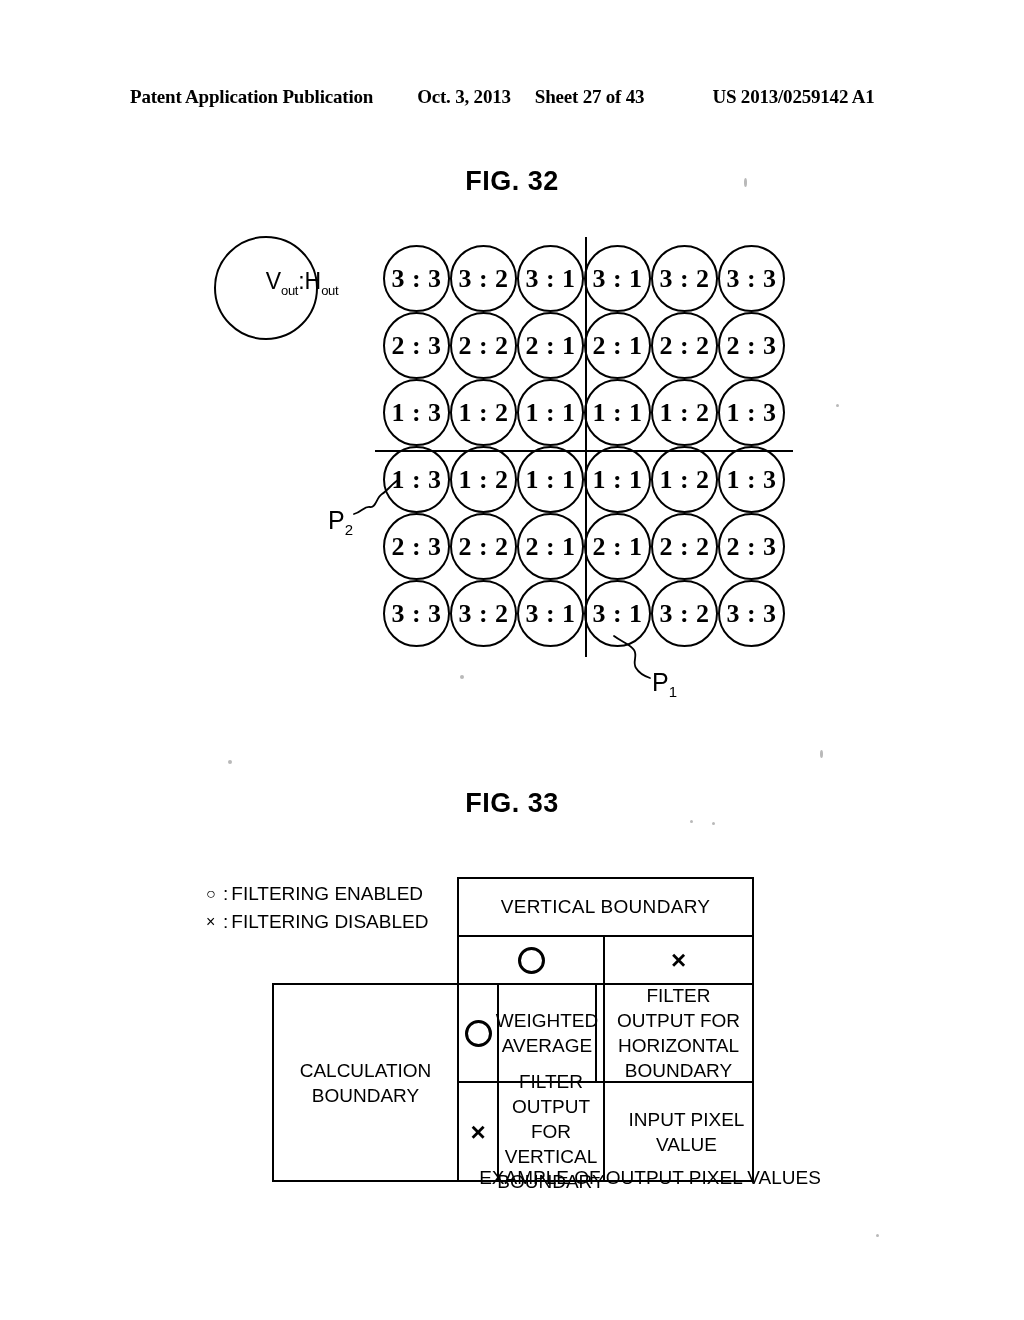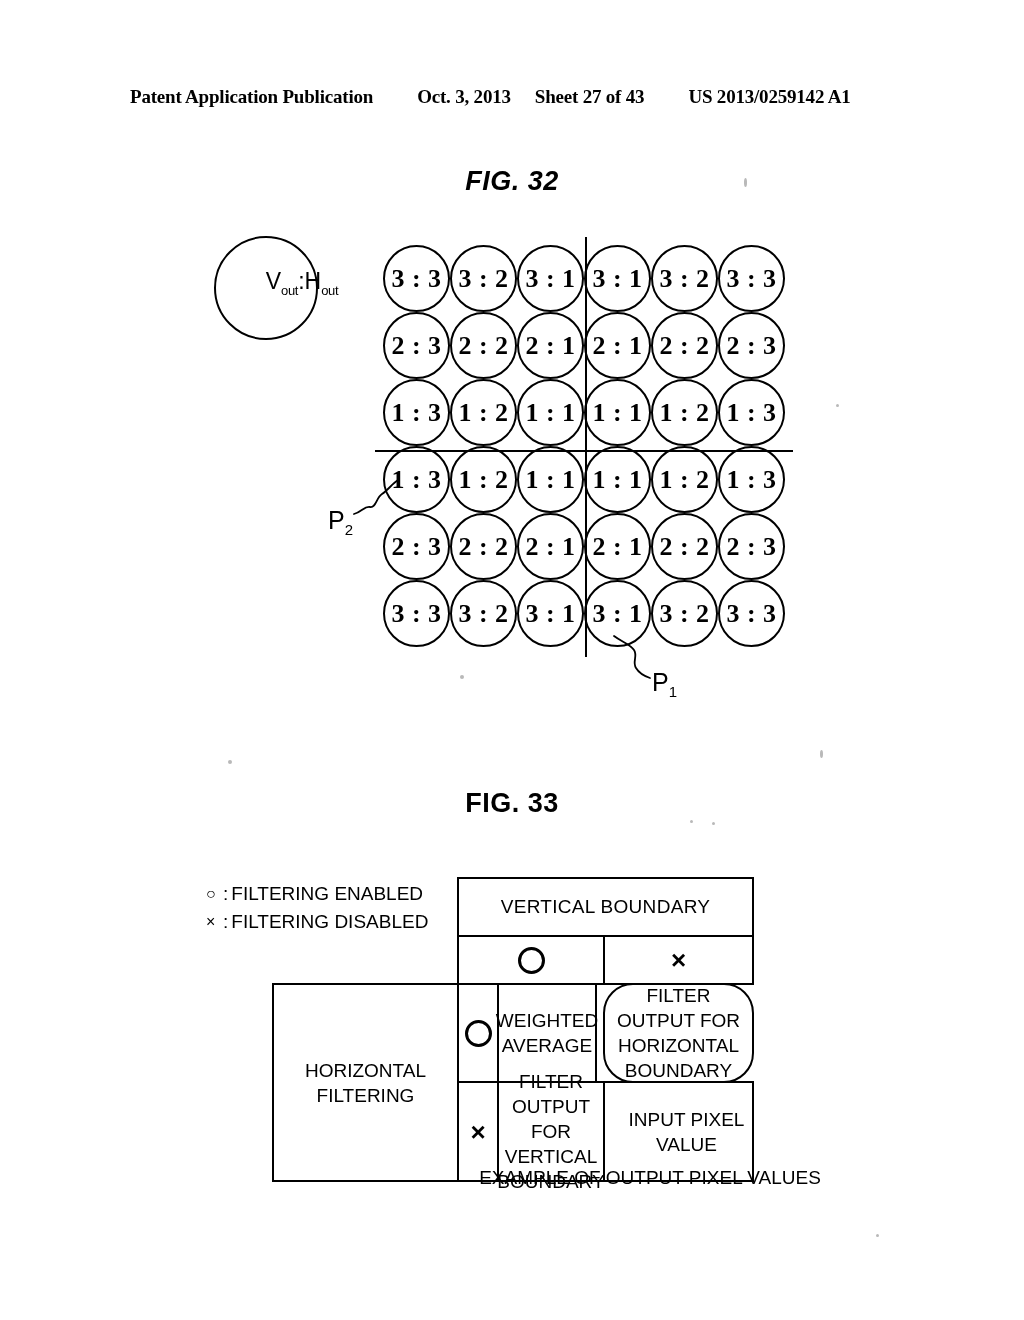--- a/index.html
+++ b/index.html
@@ -26,32 +26,32 @@
     align-items: baseline;
     font-family: "Liberation Serif", serif;
     font-weight: bold;
     font-size: 19px;
     letter-spacing: -0.2px;
     white-space: nowrap;
   }
   #page-header .hdr-pub { }
   #page-header .hdr-date { margin-left: 44px; }
   #page-header .hdr-sheet { margin-left: 24px; }
-  #page-header .hdr-patno { margin-left: 44px; }
+  #page-header .hdr-patno { margin-left: 68px; }
 
   
   .fig-title {
     position: absolute;
     font-family: "Liberation Sans", sans-serif;
     font-weight: bold;
     font-size: 27px;
     letter-spacing: 0.5px;
     white-space: nowrap;
   }
-  #fig32-title { left: 0; top: 166px; width: 1024px; text-align: center; font-style: italic; }
+  #fig32-title { left: 0; top: 166px; width: 1024px; text-align: center; }
   #fig33-title { left: 0; top: 788px; width: 1024px; text-align: center; }
 
   
   #fig32 {
     position: absolute;
     left: 0;
     top: 0;
     width: 1024px;
     height: 760px;
   }
@@ -239,21 +239,21 @@
     display: flex; align-items: center; justify-content: center;
   }
   #cell-oo {
     left: 225px; top: 106px; width: 100px; height: 100px;
     display: flex; align-items: center; justify-content: center;
     text-align: center; font-size: 19px; line-height: 25px;
   }
   #cell-ox {
     left: 331px; top: 106px; width: 151px; height: 100px;
     display: flex; align-items: center; justify-content: center;
-    text-align: center; font-size: 19px; line-height: 25px; border-radius: 30px;
+    text-align: center; font-size: 19px; line-height: 25px;
   }
   #cell-xo {
     left: 225px; top: 204px; width: 108px; height: 101px;
     display: flex; align-items: center; justify-content: center;
     text-align: center; font-size: 19px; line-height: 25px;
   }
   #cell-xx {
     left: 331px; top: 204px; width: 151px; height: 101px;
     display: flex; align-items: center; justify-content: center;
     text-align: center; font-size: 19px; line-height: 25px; padding-left: 16px;
@@ -503,21 +503,21 @@
 
     <div class="tbl-box" id="vb-header">VERTICAL BOUNDARY</div>
 
     <div class="tbl-box" id="vb-sub-o">
       <span class="glyph-o"></span>
     </div>
     <div class="tbl-box" id="vb-sub-x">
       <span class="glyph-x">×</span>
     </div>
 
-    <div class="tbl-box" id="hb-label">HORIZONTAL FILTERING</div>
+    <div class="tbl-box" id="hb-label">CALCULATION BOUNDARY</div>
 
     <div class="tbl-box" id="hb-sym-o">
       <span class="glyph-o"></span>
     </div>
     <div class="tbl-box" id="hb-sym-x">
       <span class="glyph-x">×</span>
     </div>
 
     <div class="tbl-box" id="cell-oo">WEIGHTED AVERAGE</div>
     <div class="tbl-box" id="cell-ox">FILTER OUTPUT FOR HORIZONTAL BOUNDARY</div>

